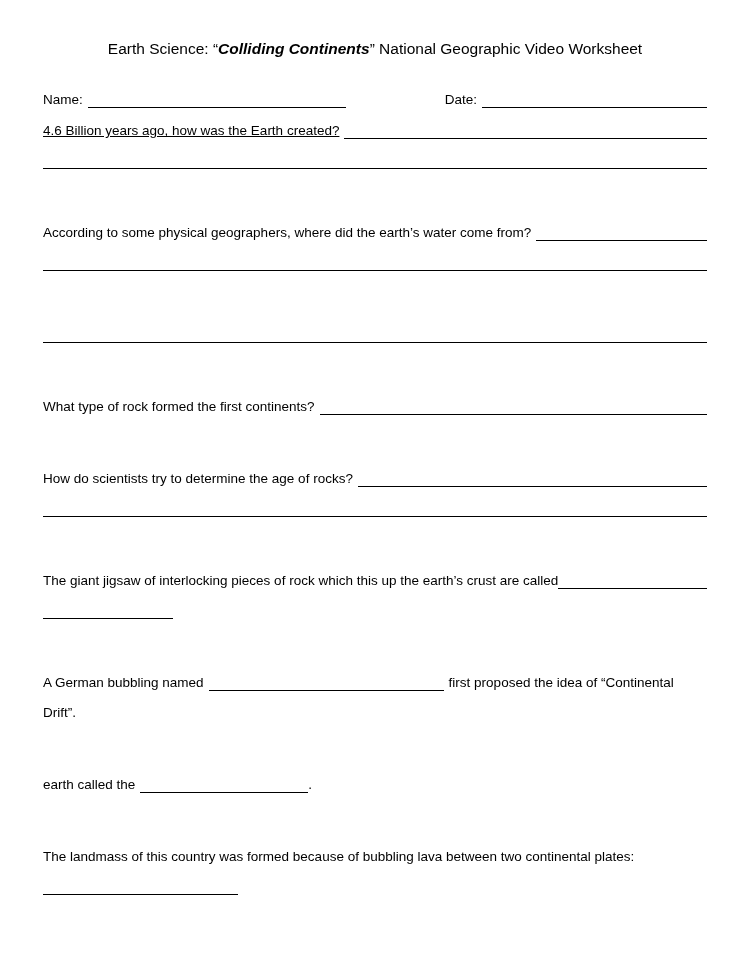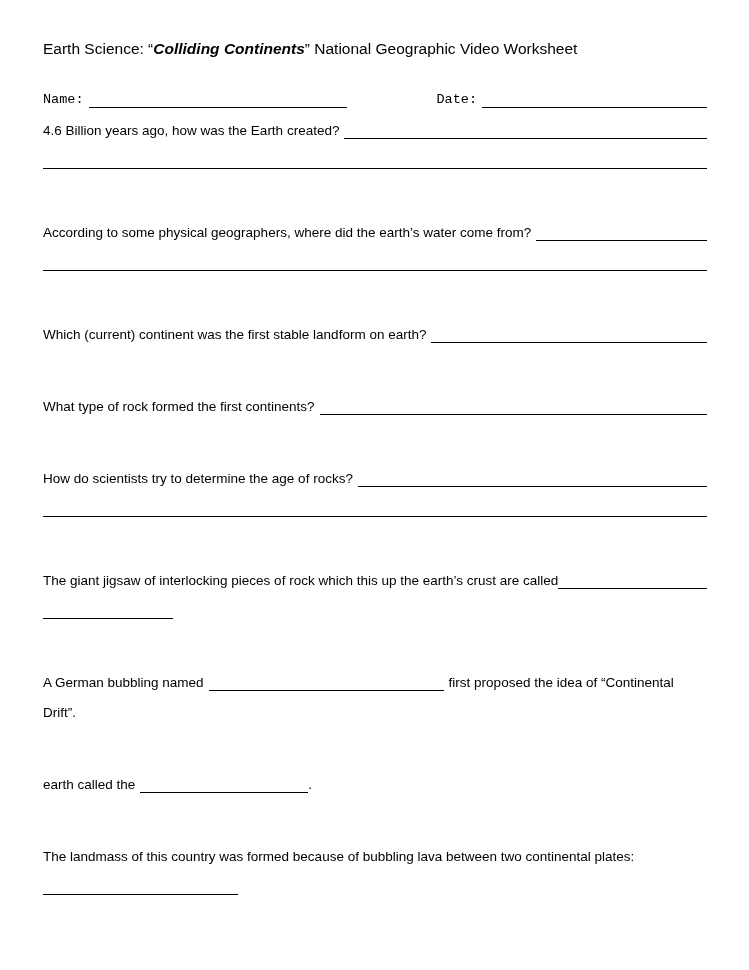--- a/index.html
+++ b/index.html
@@ -13,39 +13,39 @@
     height: 970px;
     box-sizing: border-box;
     padding: 40px 42px 0 43px;
     font-family: "Liberation Sans", "DejaVu Sans", sans-serif;
     font-size: 13.5px;
     color: #000000;
     background: #ffffff;
     overflow: hidden;
   }
   .title {
+    text-align: center;
     font-size: 15.5px;
     line-height: 1.15;
     margin-bottom: 30px;
     white-space: nowrap;
   }
   .title .em {
     font-weight: bold;
     font-style: italic;
   }
   .header-row {
     display: flex;
     justify-content: space-between;
     align-items: flex-end;
     height: 20px;
   }
   .h-group {
     display: flex;
     align-items: flex-end;
-    font-family: Liberation Mono, monospace;
   }
   .q-text {
     line-height: 1.15;
     white-space: pre;
   }
   .blank {
     display: inline-block;
     height: 15px;
     border-bottom: 1.5px solid #000000;
   }
@@ -66,20 +66,21 @@
     display: flex;
     align-items: flex-end;
     height: 30px;
     white-space: nowrap;
   }
   .question {
     margin-top: 42px;
   }
   #questions > .question:first-child {
     margin-top: 1px;
+    text-decoration: underline;
   }
 </style>
 </head>
 <body>
 
 <div class="page">
 
   <div class="title"><span>Earth Science: “</span><span class="em">Colliding Continents</span><span>” National Geographic Video Worksheet</span></div>
 
   <div class="header-row">
@@ -107,21 +108,20 @@
         <div class="q-row">
           <span class="q-text">According to some physical geographers, where did the earth’s water come from?</span>
           <span class="blank fill"></span>
         </div>
         <div class="q-row">
           <span class="blank fill"></span>
         </div>
       </div>
       <div class="question">
         <div class="q-row">
-          <span class="q-text">Which (current) continent was the first stable landform on earth?</span>
           <span class="blank fill"></span>
         </div>
       </div>
       <div class="question">
         <div class="q-row">
           <span class="q-text">What type of rock formed the first continents?</span>
           <span class="blank fill"></span>
         </div>
       </div>
       <div class="question">

